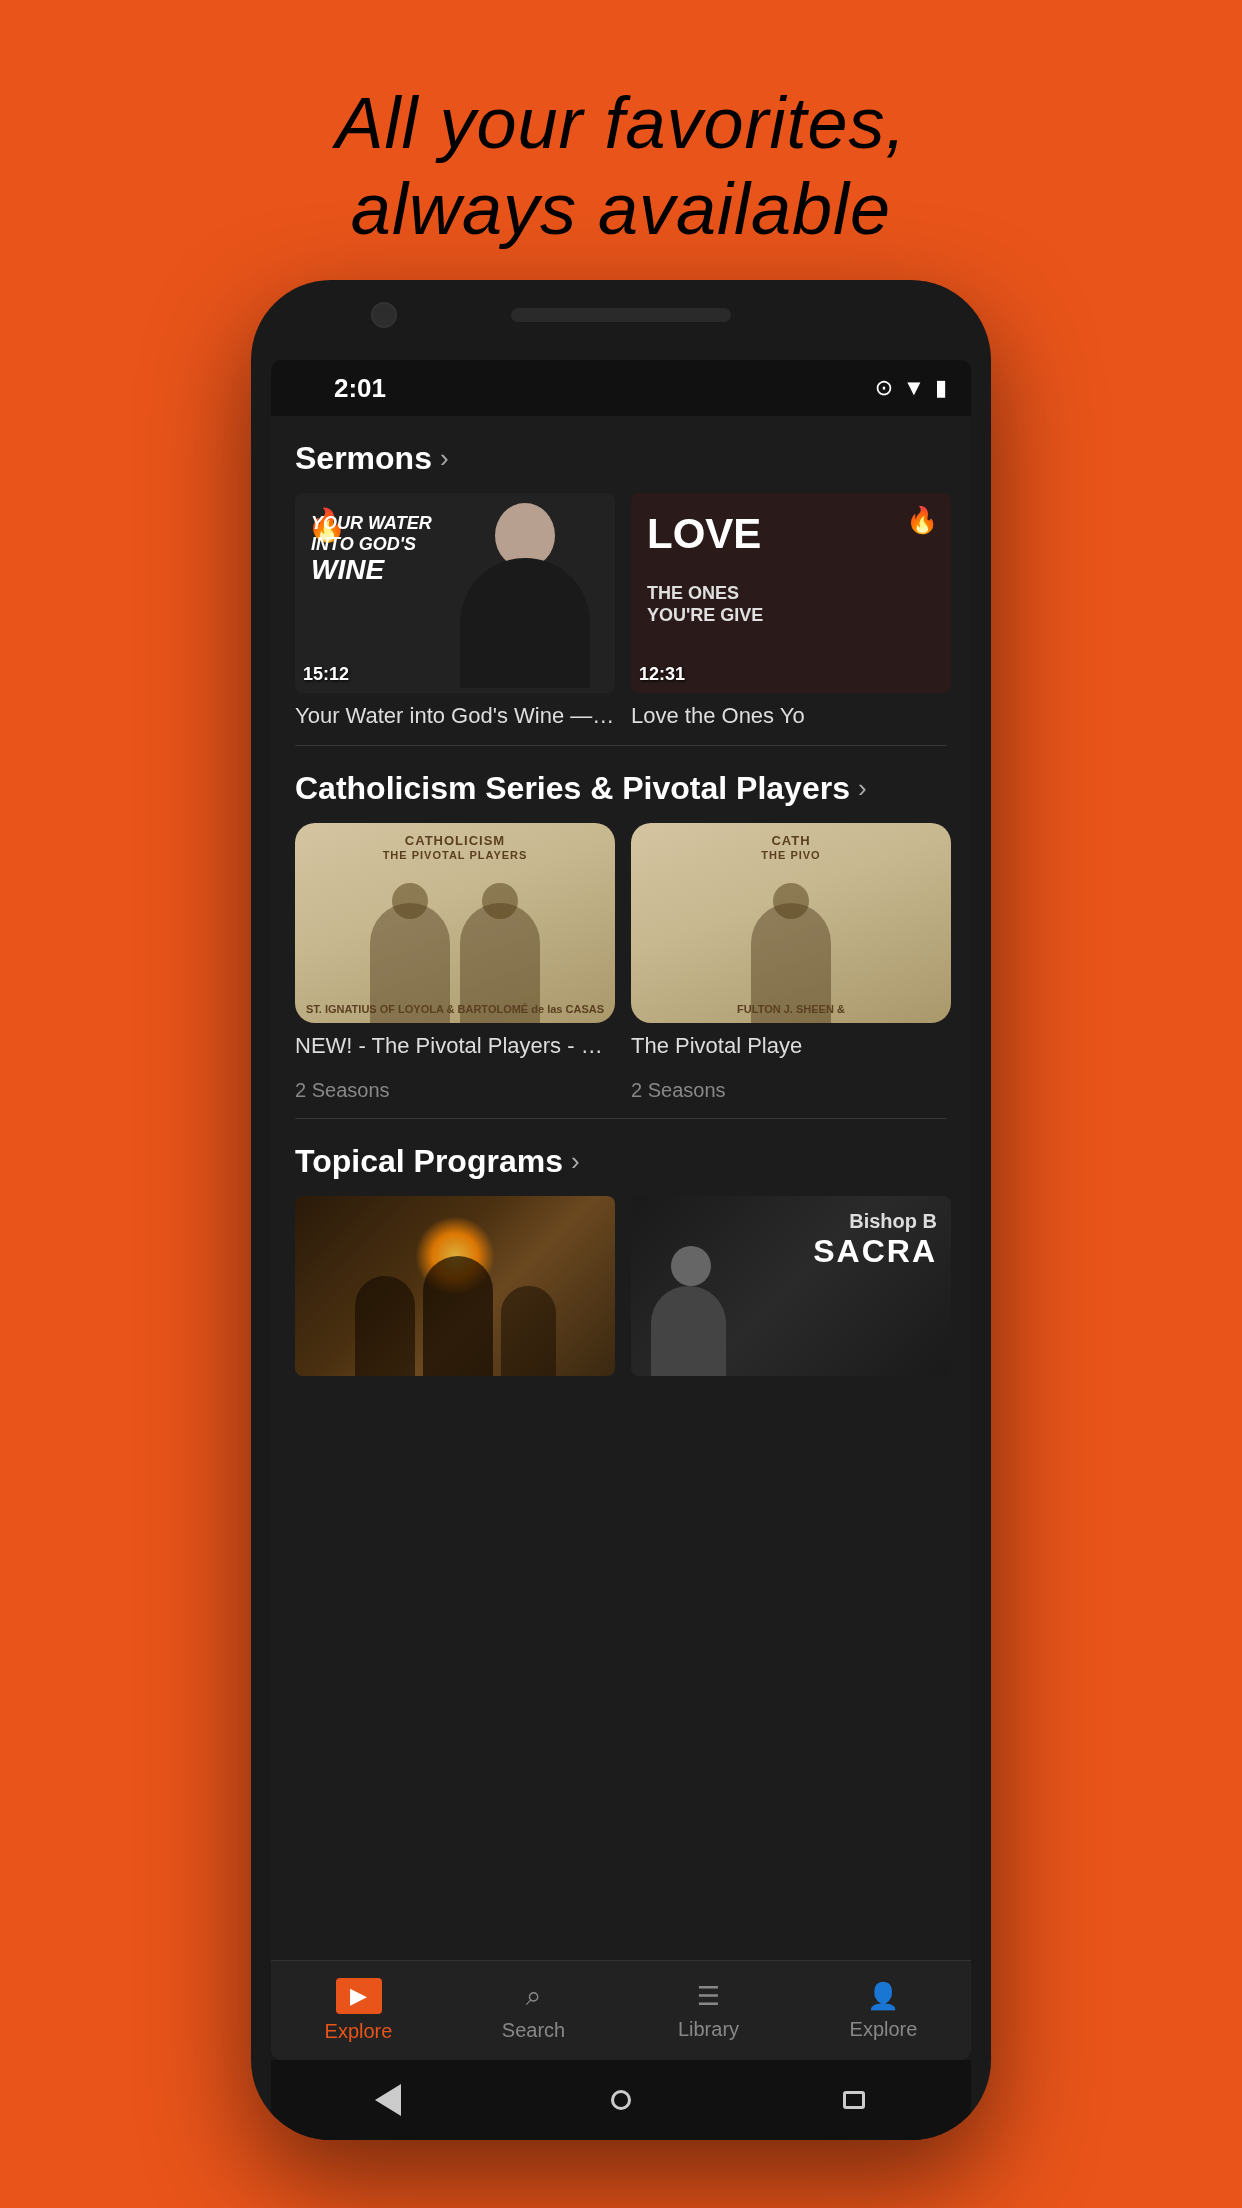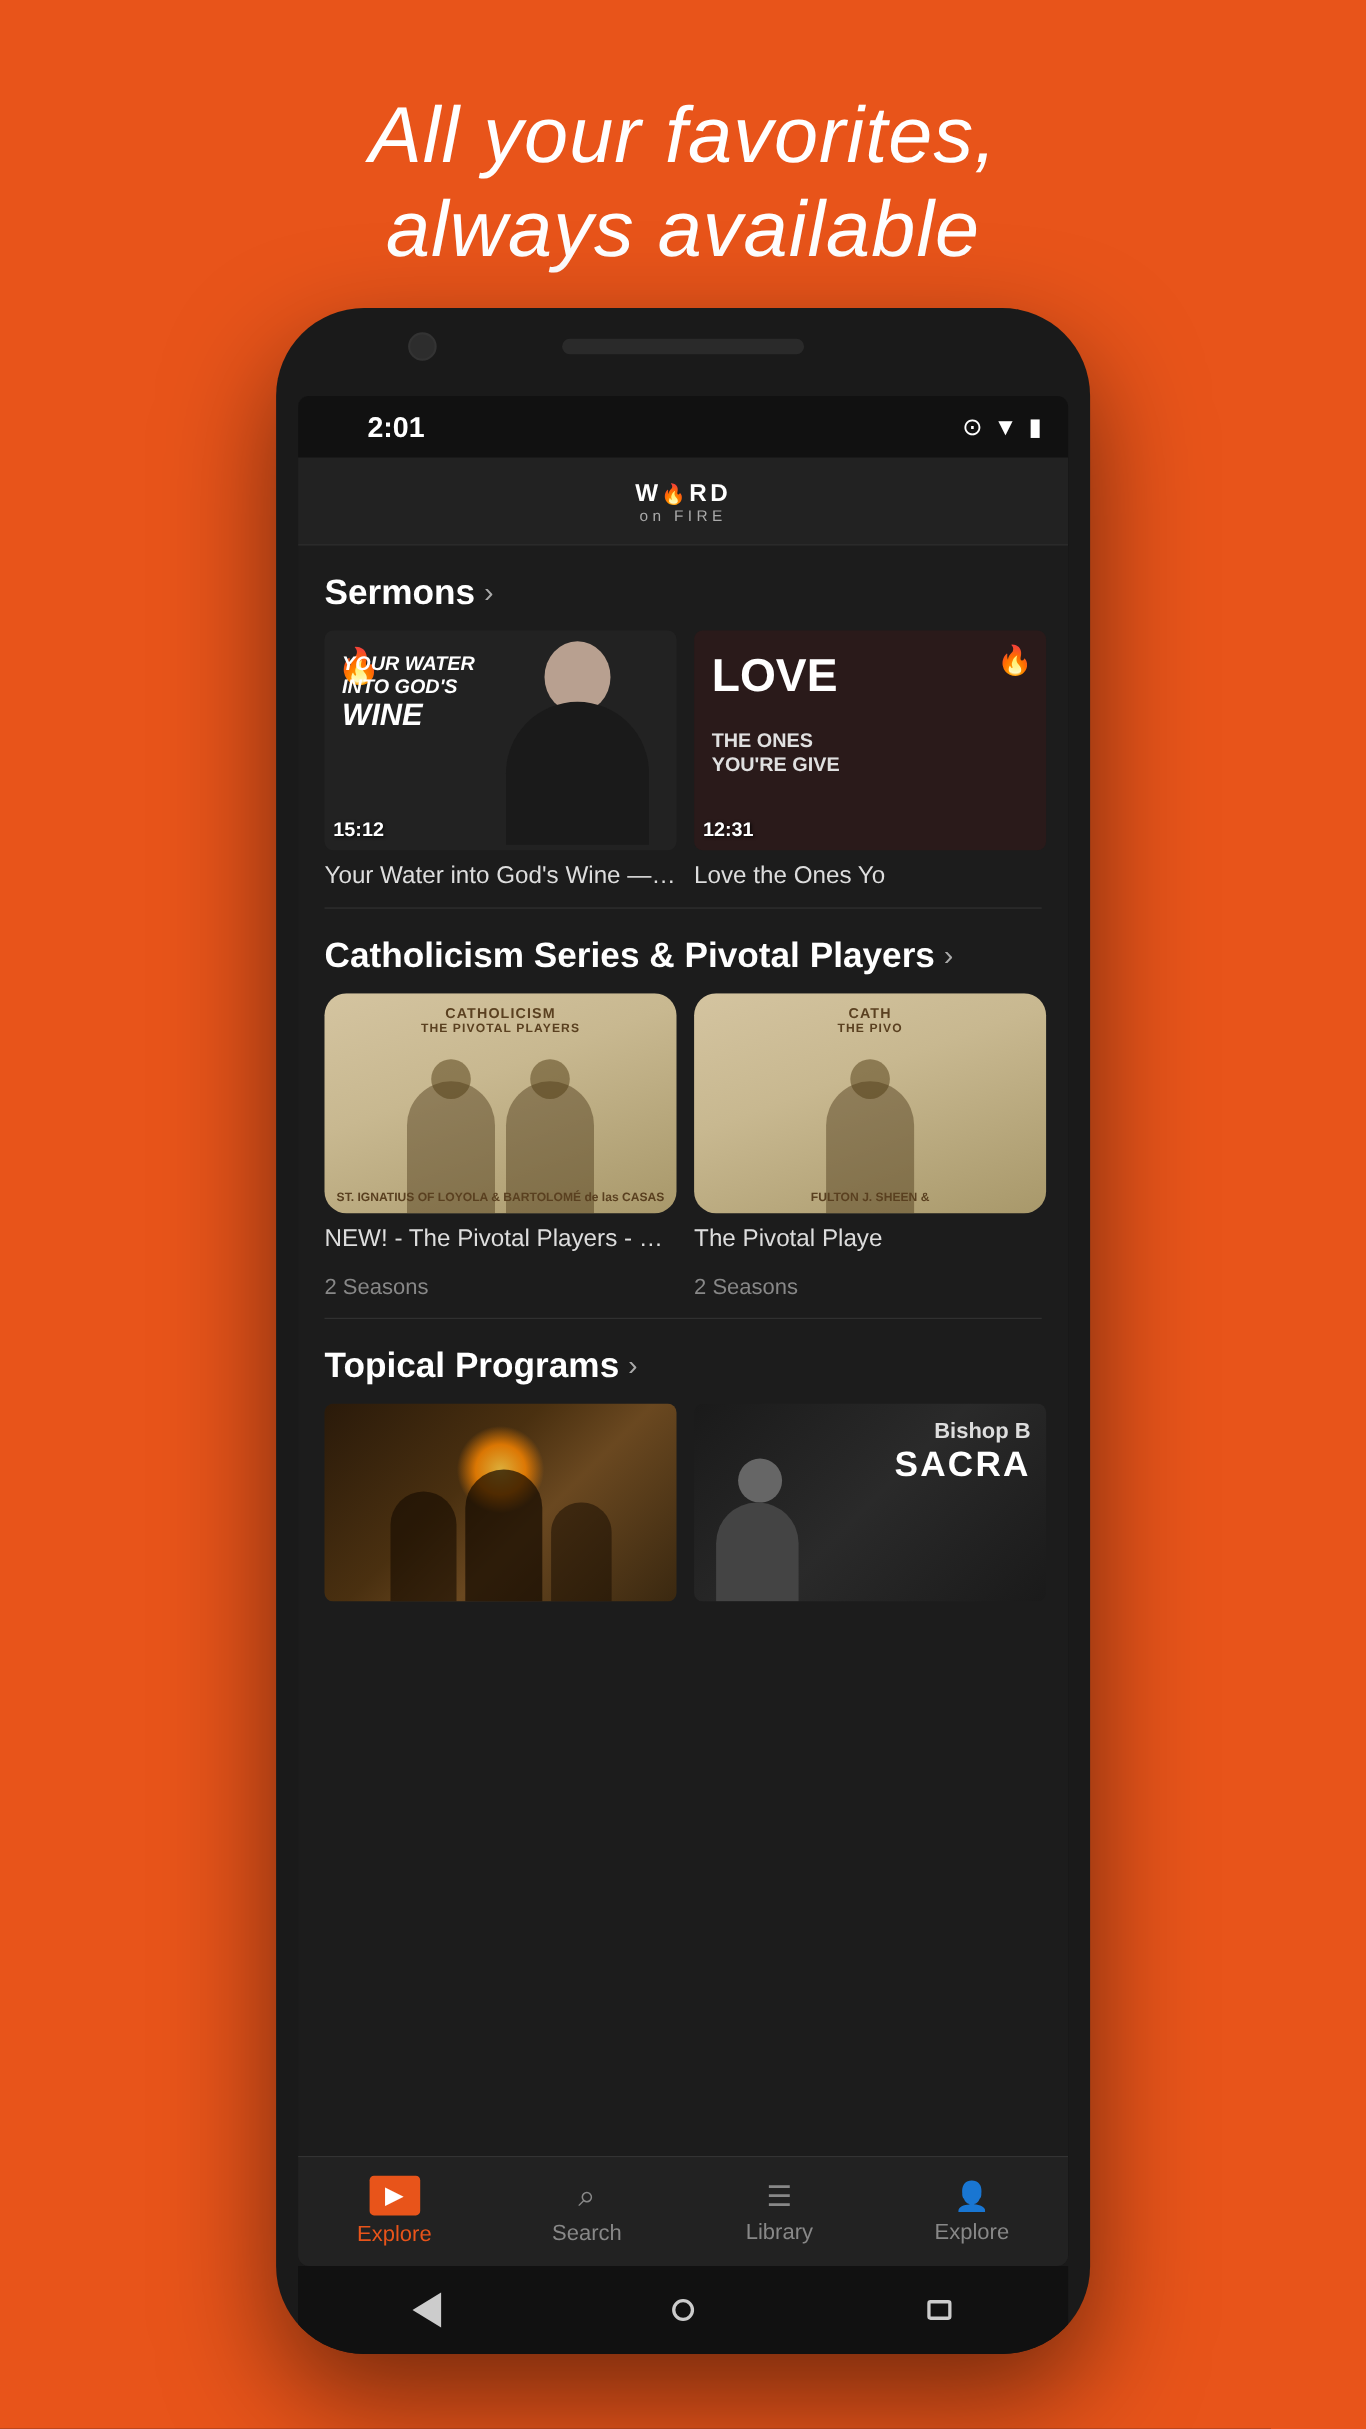--- a/index.html
+++ b/index.html
@@ -12,21 +12,21 @@
       position: relative;
     }
 
     
     .header-text {
       text-align: center;
       padding-top: 80px;
       padding-bottom: 60px;
     }
     .header-text h1 {
-      color: #ffffff;
+      color: #000000;
       font-size: 72px;
       font-weight: 300;
       line-height: 1.2;
       font-style: italic;
       letter-spacing: 1px;
     }
 
     
     .phone-frame {
       position: absolute;
@@ -496,28 +496,20 @@
 
     <div class="status-bar">
       <span class="status-time">2:01</span>
       <div class="status-icons">
         <span class="status-icon">⊙</span>
         <span class="status-icon">▼</span>
         <span class="status-icon">▮</span>
       </div>
     </div>
 
-    <div class="app-header">
-      <div class="app-logo">
-        <div class="logo-row">
-          <span style="color:#fff; font-size:22px; font-weight:700; letter-spacing:3px;">W<span style="color:#E8541A; font-size:18px;">🔥</span>RD</span>
-        </div>
-        <div style="color:#aaa; font-size:14px; letter-spacing:4px;">on FIRE</div>
-      </div>
-    </div>
 
     <div class="content-area">
 
       <div class="section">
         <div class="section-header">
           <span class="section-title">Sermons</span>
           <span class="section-arrow">›</span>
         </div>
         <div class="cards-row">
 

